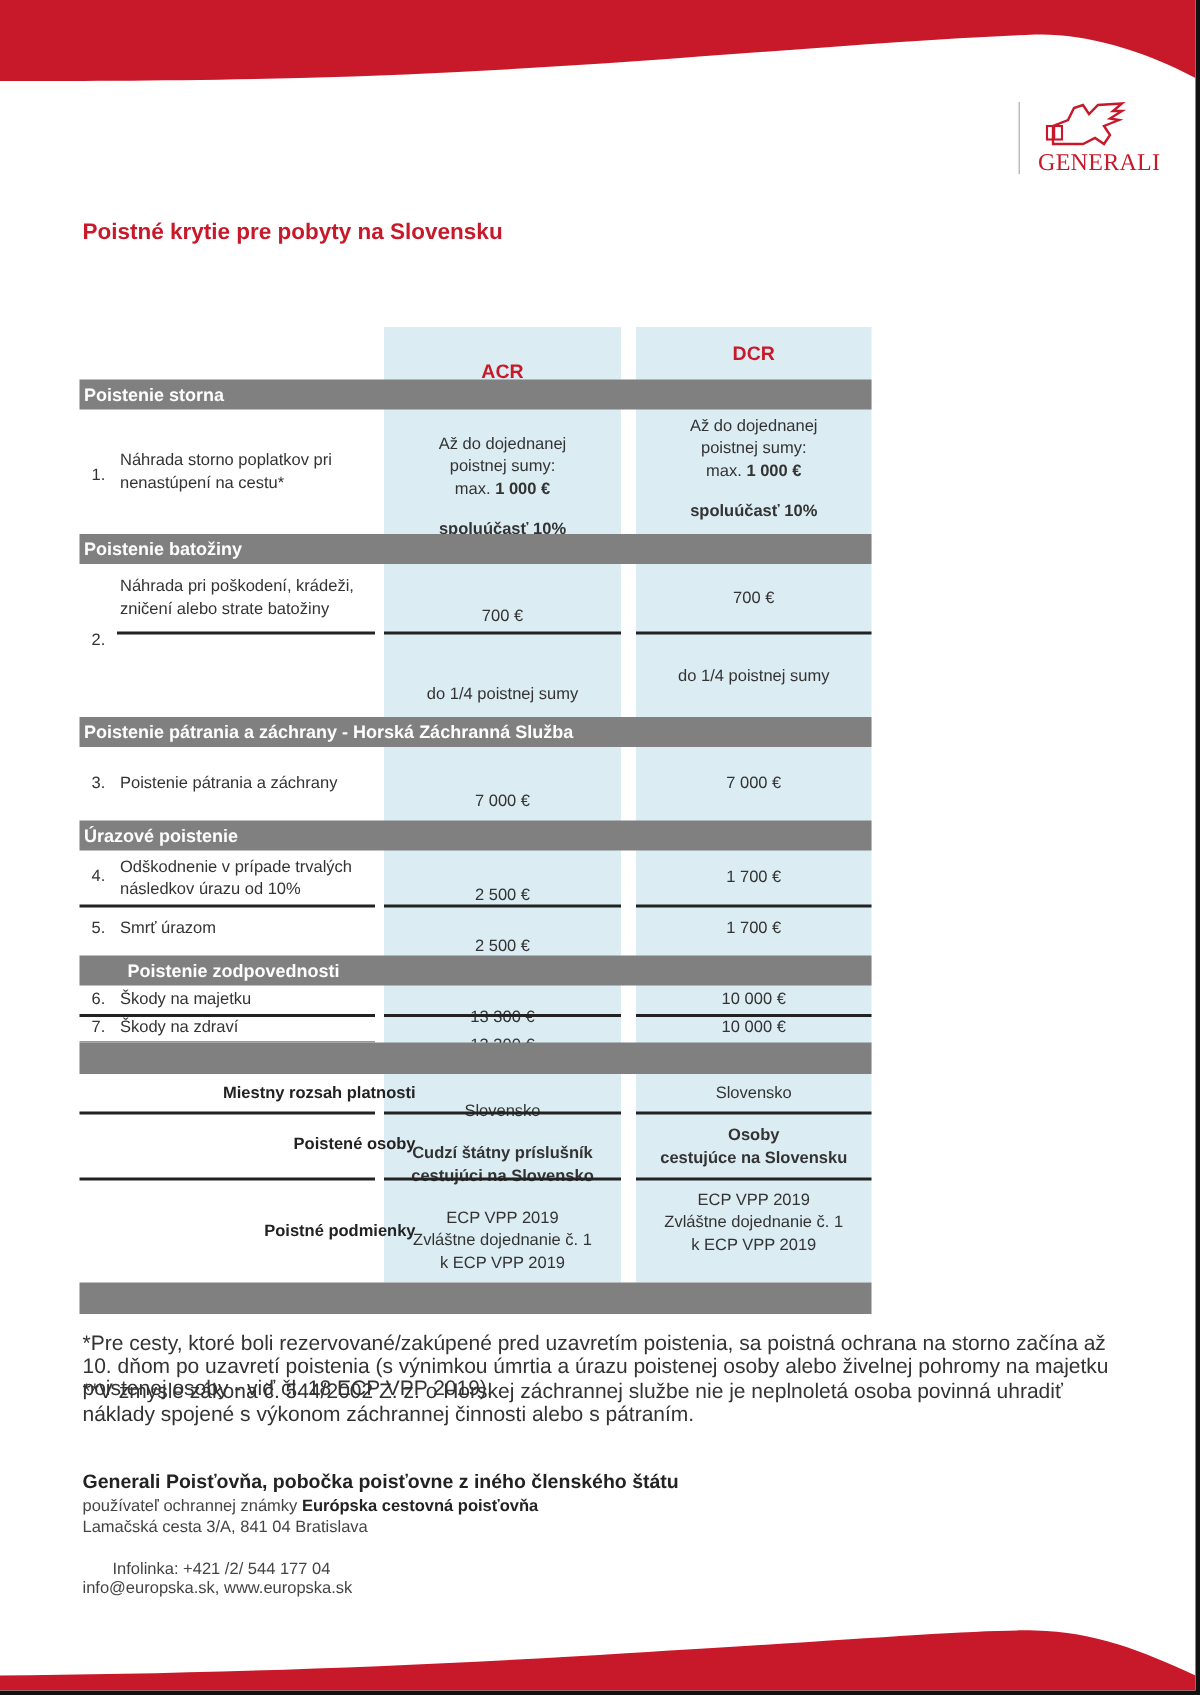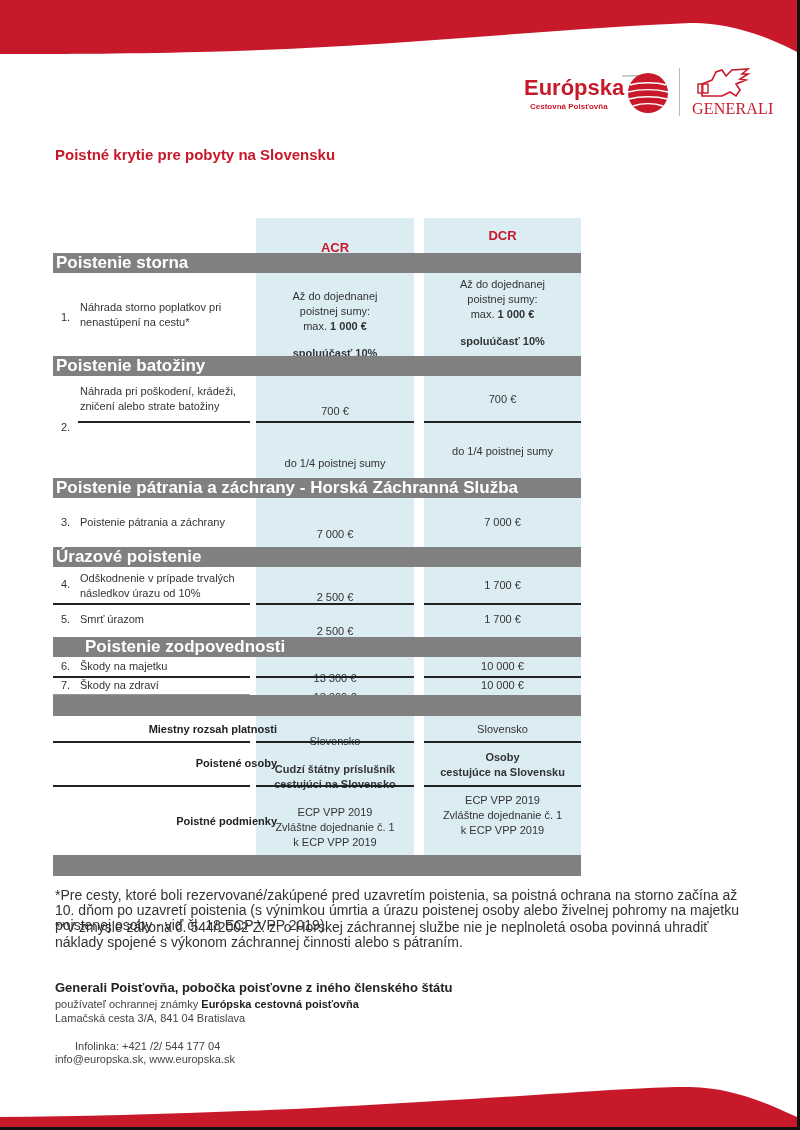--- a/index.html
+++ b/index.html
@@ -18,21 +18,21 @@
     .logo-generali { position: absolute; left: 692px; top: 66px; width: 60px; height: 52px; }
     .generali-text { position: absolute; left: 0; top: 34px; width: 60px; text-align: center; font-family: "Liberation Serif", serif; font-size: 16px; color: #c8192a; letter-spacing: 0.2px; }
 
     .title { position: absolute; left: 55px; top: 146px; font-size: 15px; font-weight: bold; color: #c8192a; }
 
     
     .col-bg { position: absolute; background: #dbecf3; }
     .colA { left: 256px; width: 158px; }
     .colD { left: 424px; width: 157px; }
     .col-head { position: absolute; top: 228px; font-size: 13px; font-weight: bold; color: #c8192a; text-align: center; }
-    .sec { position: absolute; left: 53px; width: 528px; height: 20px; background: #808080; color: #fff; font-size: 17px; font-weight: bold; padding-left: 3px; line-height: 20px; }
+    .sec { position: absolute; left: 53px; width: 528px; height: 20px; background: #808080; color: #fff; font-size: 12px; font-weight: bold; padding-left: 3px; line-height: 20px; }
     .txt { position: absolute; font-size: 11px; color: #333; line-height: 15px; }
     .num { position: absolute; font-size: 11px; color: #333; }
     .cell { position: absolute; font-size: 11px; color: #333; text-align: center; line-height: 15px; }
     .cellA { left: 256px; width: 158px; margin-top: 12px; }
     .cellD { left: 424px; width: 157px; }
     .b { font-weight: bold; }
     .rlbl { position: absolute; left: 53px; width: 224px; text-align: right; font-size: 11px; font-weight: bold; color: #222; }
     .hr { position: absolute; height: 1.5px; background: #222; }
     .hrL { left: 53px; width: 197px; }
     .hrL2 { left: 78px; width: 172px; }
@@ -45,32 +45,20 @@
   </style>
 </head>
 <body>
 
 <div class="page">
 
   <svg class="wave-top" viewBox="0 0 797 58" preserveAspectRatio="none">
     <path d="M0,0 L797,0 L797,52 C760,32 720,22 690,23 C560,28 380,48 200,52 C120,54 50,54 0,54 Z" fill="#c8192a"></path>
   </svg>
 
-  <div class="logo-europska">
-    <span class="logo-word">Európska</span>
-    <span class="logo-sub">Cestovná Poisťovňa</span>
-    <svg class="logo-globe" viewBox="0 0 48 48">
-      <path d="M-90,26 C-40,10 0,4 30,8" stroke="#999" stroke-width="1" fill="none"></path>
-      <circle cx="26" cy="24" r="20" fill="#c8192a"></circle>
-      <path d="M8,16 C18,13 34,13 44,16" stroke="#fff" stroke-width="1.6" fill="none"></path>
-      <path d="M6,23 C18,20 34,20 46,23" stroke="#fff" stroke-width="1.6" fill="none"></path>
-      <path d="M7,30 C18,27 34,27 45,30" stroke="#fff" stroke-width="1.6" fill="none"></path>
-      <path d="M11,37 C20,34 32,34 41,37" stroke="#fff" stroke-width="1.6" fill="none"></path>
-    </svg>
-  </div>
   <div class="logo-sep"></div>
   <div class="logo-generali">
     <svg width="60" height="34" viewBox="0 0 60 34" style="position:absolute;left:0;top:0;">
       <path d="M10,30 L10,18 L20,14 L24,6 L30,4 L34,10 L40,4 L56,3 L50,8 L56,8 L48,13 L54,14 L44,18 L48,24 L44,30 L38,26 L30,30 Z" fill="none" stroke="#c8192a" stroke-width="1.6"></path>
       <rect x="6" y="18" width="10" height="9" fill="none" stroke="#c8192a" stroke-width="1.4"></rect>
       <line x1="11" y1="18" x2="11" y2="27" stroke="#c8192a" stroke-width="1"></line>
     </svg>
     <span class="generali-text">GENERALI</span>
   </div>
 

